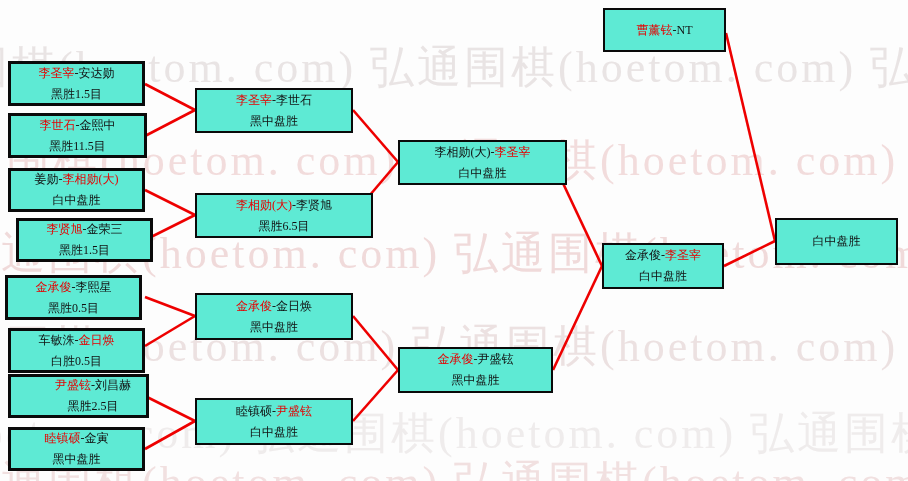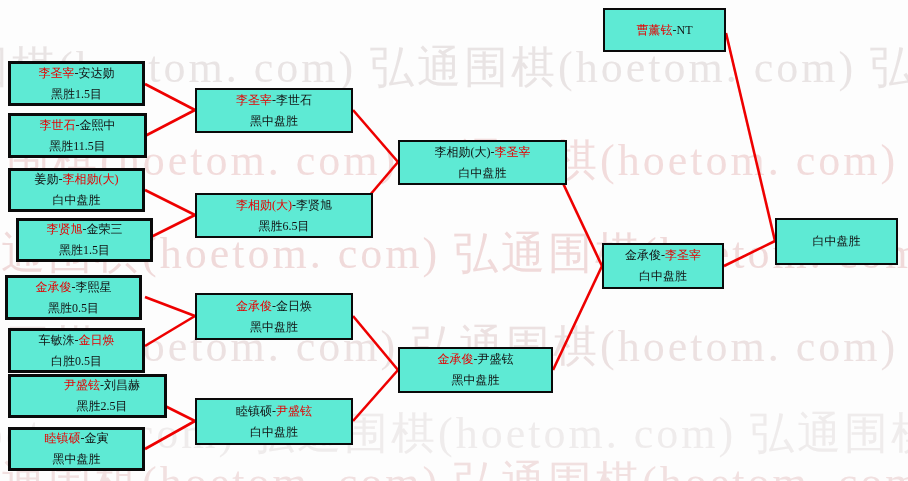--- a/index.html
+++ b/index.html
@@ -73,21 +73,21 @@
         <div>黑胜1.5目</div>
       </div>
       <div class="box" style="left: 5px; top: 275px; width: 137px; height: 45px;">
         <div><span class="red">金承俊</span><span>-</span><span>李熙星</span></div>
         <div>黑胜0.5目</div>
       </div>
       <div class="box" style="left: 8px; top: 328px; width: 137px; height: 45px;">
         <div><span>车敏洙</span><span>-</span><span class="red">金日焕</span></div>
         <div>白胜0.5目</div>
       </div>
-      <div class="box" style="left: 8px; top: 374px; width: 159px; height: 44px; padding-left: 29px;">
+      <div class="box" style="left: 8px; top: 374px; width: 141px; height: 44px; padding-left: 29px;">
         <div><span class="red">尹盛铉</span><span>-</span><span>刘昌赫</span></div>
         <div>黑胜2.5目</div>
       </div>
       <div class="box" style="left: 8px; top: 427px; width: 137px; height: 44px;">
         <div><span class="red">睦镇硕</span><span>-</span><span>金寅</span></div>
         <div>黑中盘胜</div>
       </div>
       <div class="box thin" style="left: 195px; top: 88px; width: 158px; height: 45px;">
         <div><span class="red">李圣宰</span><span>-</span><span>李世石</span></div>
         <div>黑中盘胜</div>

